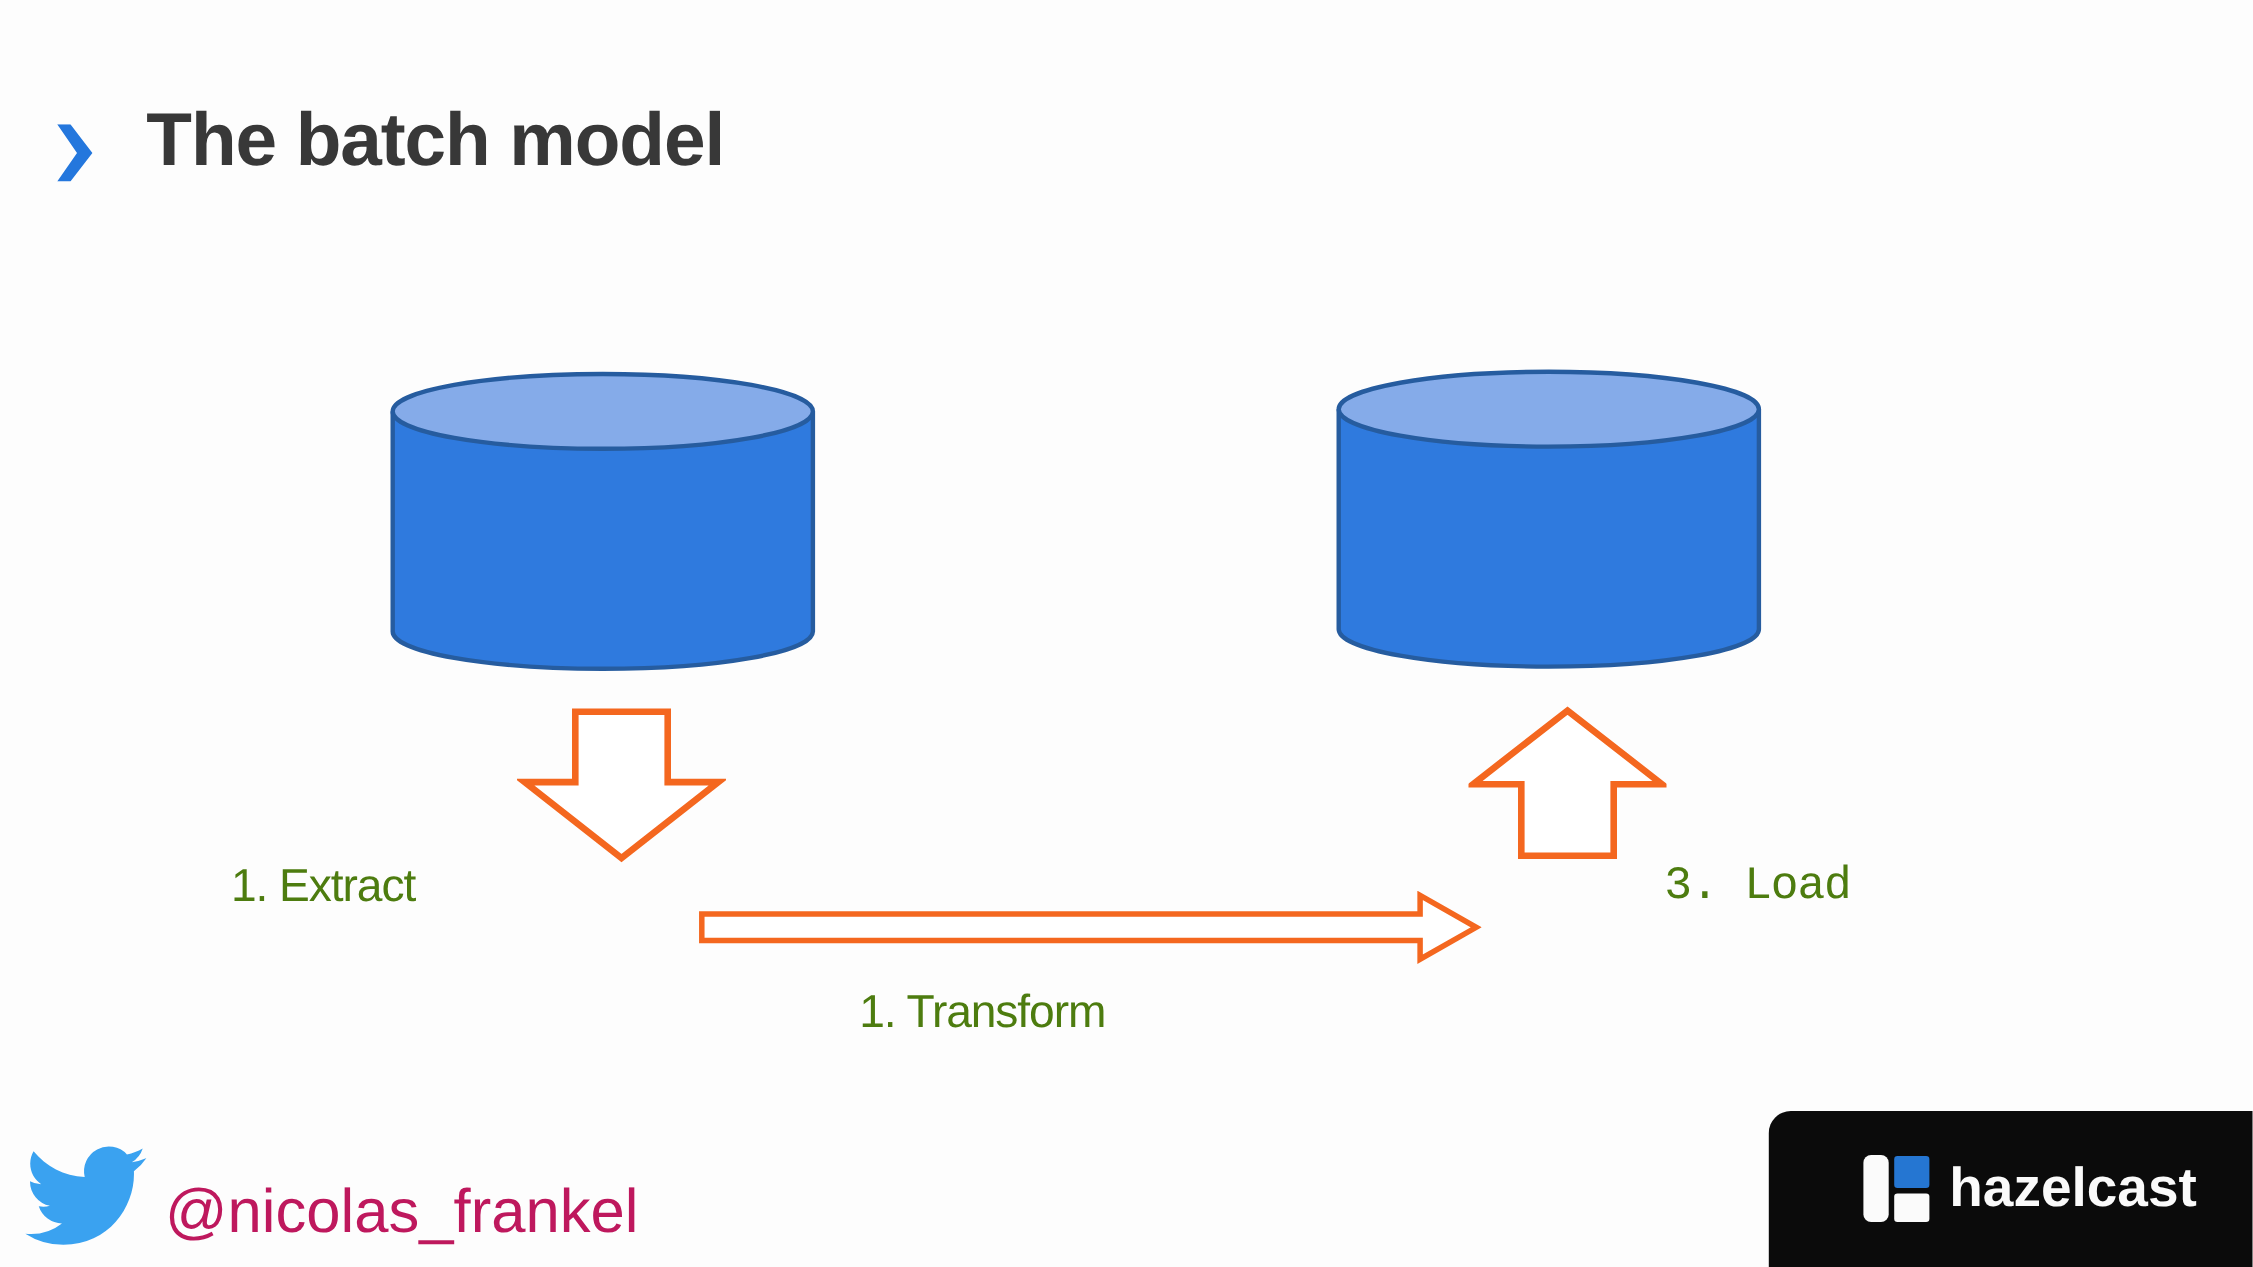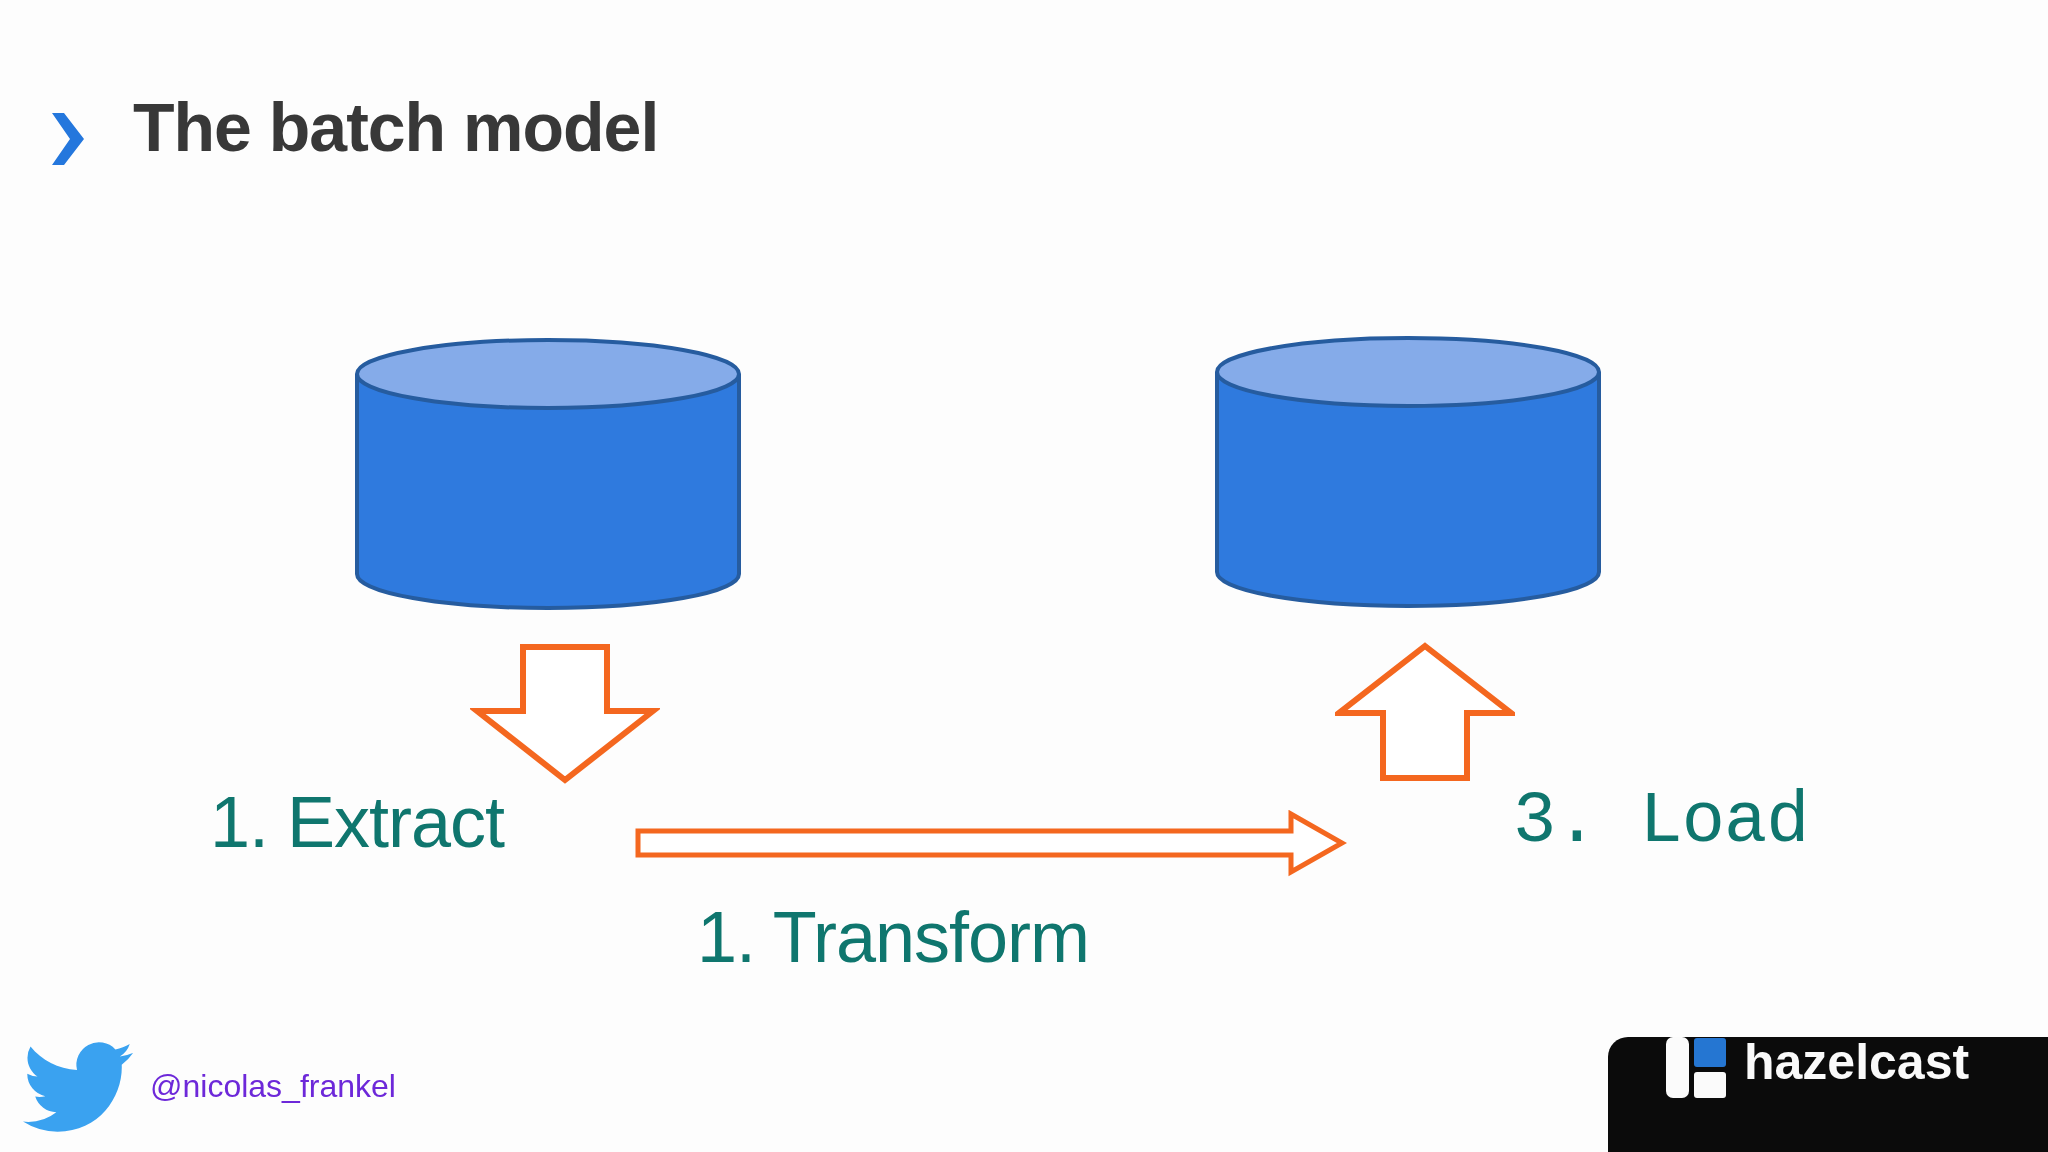--- a/index.html
+++ b/index.html
@@ -19,36 +19,36 @@
   
   .cyl{position:absolute;width:390px;height:276px;}
   .cyl-left{left:353px;top:336px;}
   .cyl-right{left:1213px;top:334px;}
   
   .arrow-down{position:absolute;left:470px;top:641px;width:190px;height:145px;}
   .arrow-up{position:absolute;left:1335px;top:641px;width:180px;height:142px;}
   .arrow-right{position:absolute;left:635px;top:810px;width:712px;height:70px;}
   
   .step-label{
-    position:absolute;color:#0f766e;font-size:72px;font-weight:400;
+    position:absolute;color:#4d7c0f;font-size:42px;font-weight:400;
     letter-spacing:-1px;white-space:nowrap;
   }
   .label-extract{left:210px;top:781px;}
   .label-transform{left:640px;top:896px;width:506px;text-align:center;}
   .label-load{left:1513px;top:781px;font-family:Liberation Mono, monospace;}
   
   .twitter-icon{position:absolute;left:18px;top:1032px;width:120px;height:110px;}
   .twitter-handle{
     position:absolute;left:150px;top:1068px;
-    font-size:32px;color:#6d28d9;letter-spacing:0;
+    font-size:56px;color:#be185d;letter-spacing:0;
   }
   .logo-box{
-    position:absolute;right:0;bottom:0;width:440px;height:115px;
+    position:absolute;right:0;bottom:0;width:440px;height:142px;
     background:#0b0b0b;border-top-left-radius:20px;
-    display:flex;align-items:flex-start;padding-left:58px;box-sizing:border-box;
+    display:flex;align-items:center;padding-left:86px;box-sizing:border-box;
   }
   .hz-mark{position:relative;width:62px;height:62px;flex:0 0 auto;}
   .hz-bar{position:absolute;left:0;top:0;width:23px;height:61px;background:#fbfbfb;border-radius:7px;}
   .hz-sq-blue{position:absolute;left:28px;top:1px;width:32px;height:29px;background:#2576d2;border-radius:3px;}
   .hz-sq-white{position:absolute;left:28px;top:35px;width:32px;height:26px;background:#fbfbfb;border-radius:3px;}
   .logo-text{
     margin-left:16px;color:#fafafa;font-size:50px;font-weight:600;
     letter-spacing:0;line-height:1;padding-bottom:4px;
   }
 </style>

